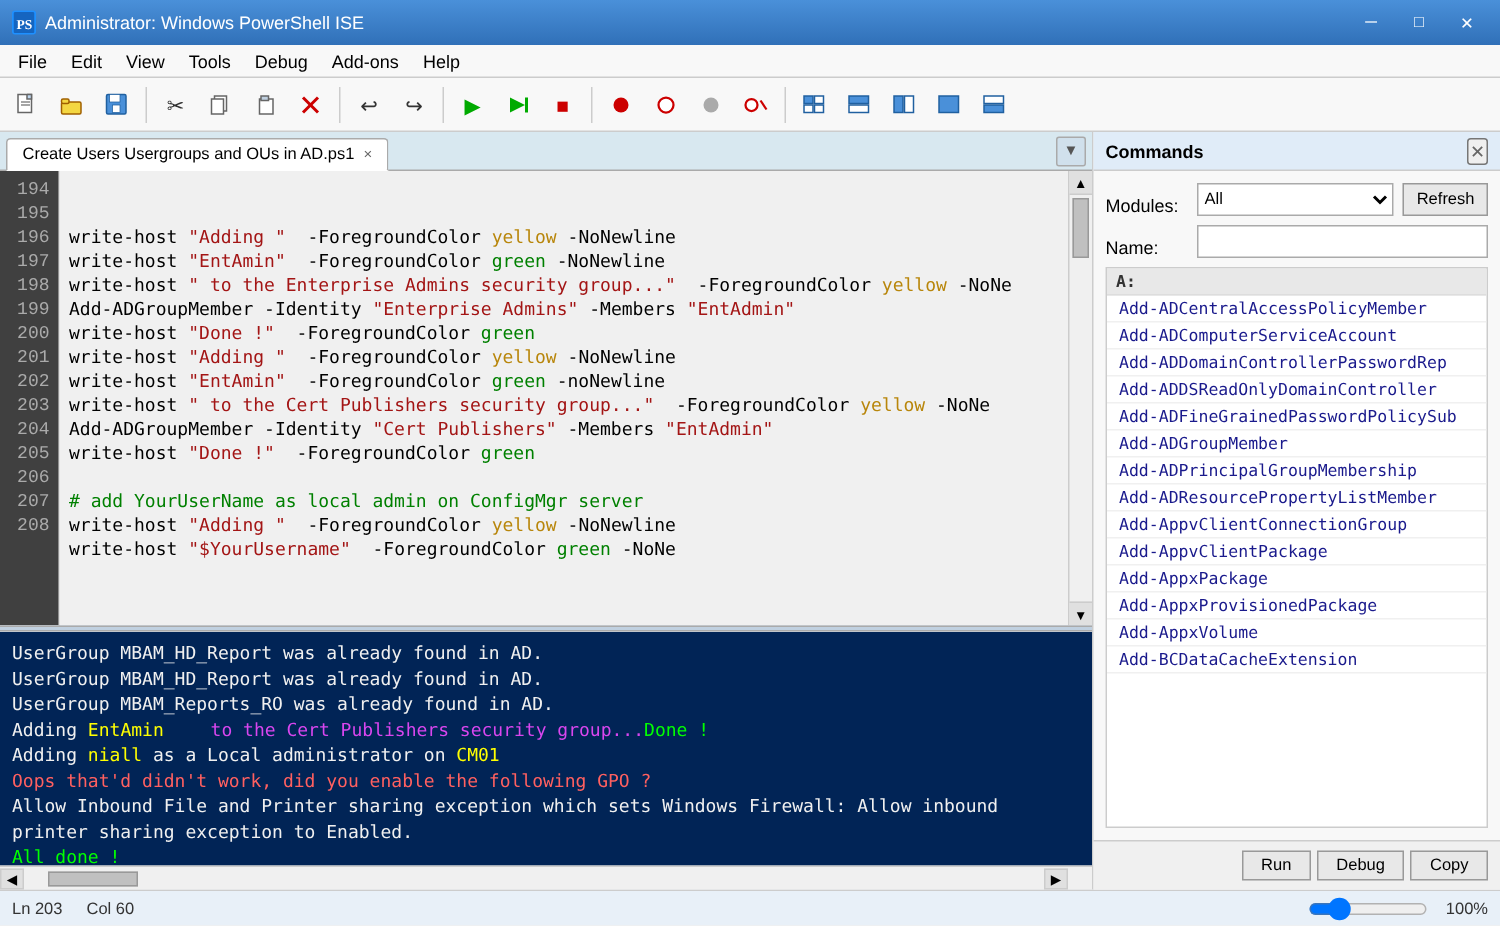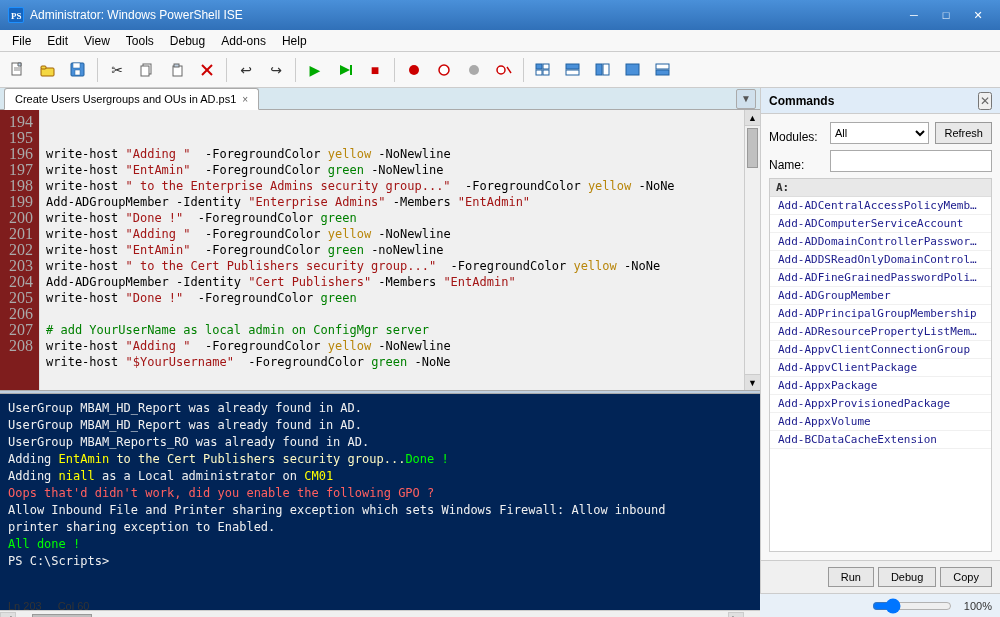--- a/index.html
+++ b/index.html
@@ -105,24 +105,24 @@
     .tab-close { font-size: 10px; color: #666; cursor: pointer; }
     #tab-scroll-btn {
       margin-left: auto;
       width: 20px; height: 20px;
       background: #d0e0ec; border: 1px solid #aaa;
       display: flex; align-items: center; justify-content: center;
       cursor: pointer; font-size: 10px; color: #555;
       border-radius: 2px; align-self: center;
     }
     #line-numbers {
-      background: #7f1d1d;
+      background: #404040;
       color: #aaa;
-      font-family: Liberation Serif, serif;
-      font-size: 16px;
+      font-family: Liberation Mono, monospace;
+      font-size: 12px;
       padding: 4px 6px;
       text-align: right;
       min-width: 40px;
       line-height: 16px;
       border-right: 1px solid #e0e0e0;
       user-select: none;
     }
     #code-content {
       flex: 1;
       font-family: 'Consolas', monospace;
@@ -143,21 +143,21 @@
     
     #console-pane {
       background: #012456;
       color: white;
       font-family: 'Consolas', monospace;
       font-size: 12px;
       padding: 6px 8px;
       line-height: 17px;
       overflow: auto;
       flex: none;
-      height: 216px;
+      height: 156px;
     }
 
     
     #h-divider {
       height: 4px;
       background: #c0d0e0;
       cursor: row-resize;
       border-top: 1px solid #aaa;
       border-bottom: 1px solid #aaa;
     }
@@ -165,21 +165,21 @@
     
     #h-scroll {
       height: 16px;
       background: #f0f0f0;
       border-top: 1px solid #ccc;
       display: flex; align-items: center;
     }
 
     
     #commands-panel {
-      width: 240px;
+      width: 272px;
       background: #f8f8f8;
       border-left: 1px solid #ccc;
       display: flex;
       flex-direction: column;
     }
     #commands-header {
       background: #e0ecf8;
       border-bottom: 1px solid #ccc;
       padding: 4px 8px;
       display: flex; align-items: center; gap: 6px;
@@ -462,21 +462,21 @@
         </div>
       </div>
 
       <div id="h-divider"></div>
 
       <div id="console-pane">
 <span style="display:block; color:#f0f0f0;">UserGroup MBAM_HD_Report was already found in AD.</span>
 <span style="display:block; color:#f0f0f0;">UserGroup MBAM_HD_Report was already found in AD.</span>
 <span style="display:block; color:#f0f0f0;">UserGroup MBAM_Reports_RO was already found in AD.</span>
 <span style="display:block;">
-  <span style="color:#f0f0f0;">Adding </span><span style="color:#ffff00;">EntAmin</span><span style="color:#fef9c3;"> to the Cert Publishers security group...</span><span style="color:#00ff00;">Done !</span>
+  <span style="color:#f0f0f0;">Adding </span><span style="color:#ffff00;">EntAmin</span><span style="color:#d946ef;padding-left:24px;"> to the Cert Publishers security group...</span><span style="color:#00ff00;">Done !</span>
 </span>
 <span style="display:block;">
   <span style="color:#f0f0f0;">Adding </span><span style="color:#ffff00;">niall</span><span style="color:#f0f0f0;"> as a Local administrator on </span><span style="color:#ffff00;">CM01</span>
 </span>
 <span style="display:block; color:#ff6060;">Oops that'd didn't work, did you enable the following GPO ?</span>
 <span style="display:block; color:#f0f0f0;"> Allow Inbound File and Printer sharing exception which sets Windows Firewall: Allow inbound</span>
 <span style="display:block; color:#f0f0f0;">printer sharing exception to Enabled.</span>
 <span style="display:block; color:#00ff00;">All done !</span>
 <span style="display:block;"> </span>
 <span style="display:block; color:#f0f0f0;">PS C:\Scripts&gt;</span>

